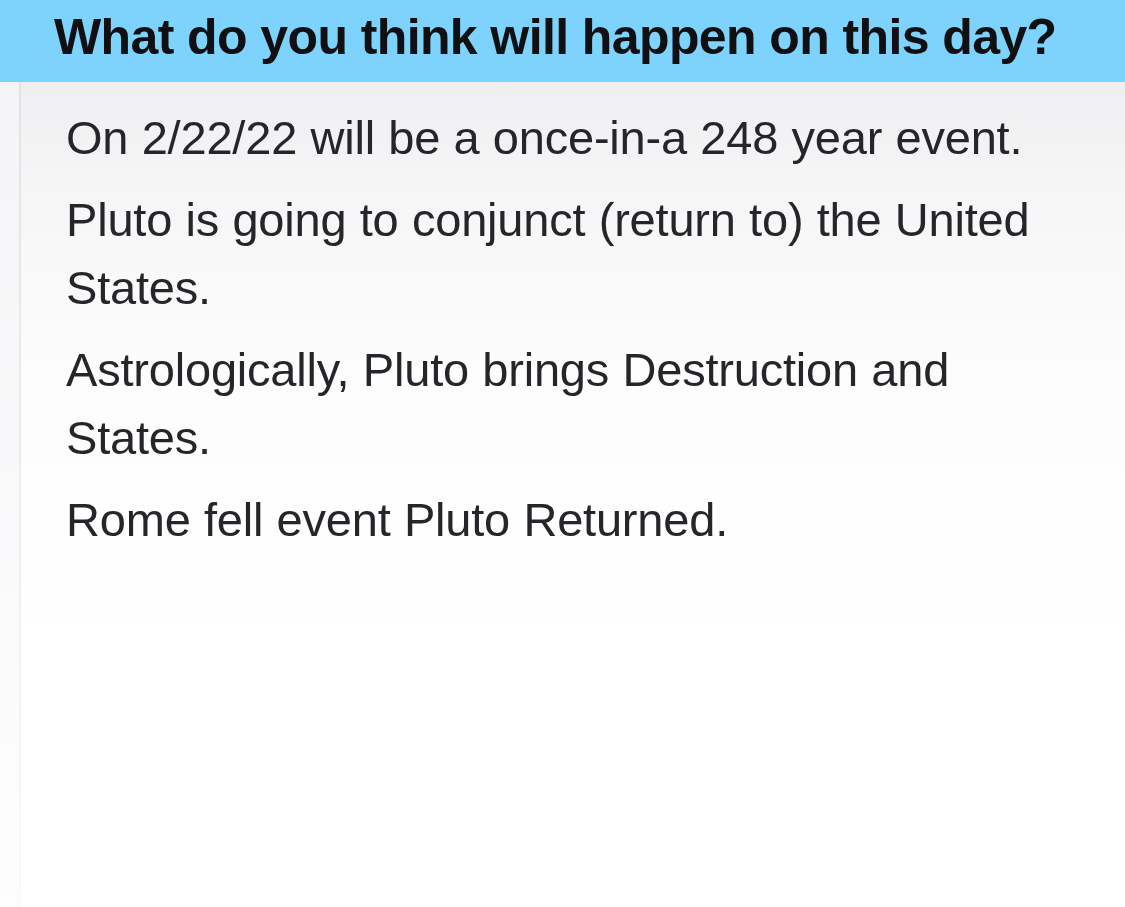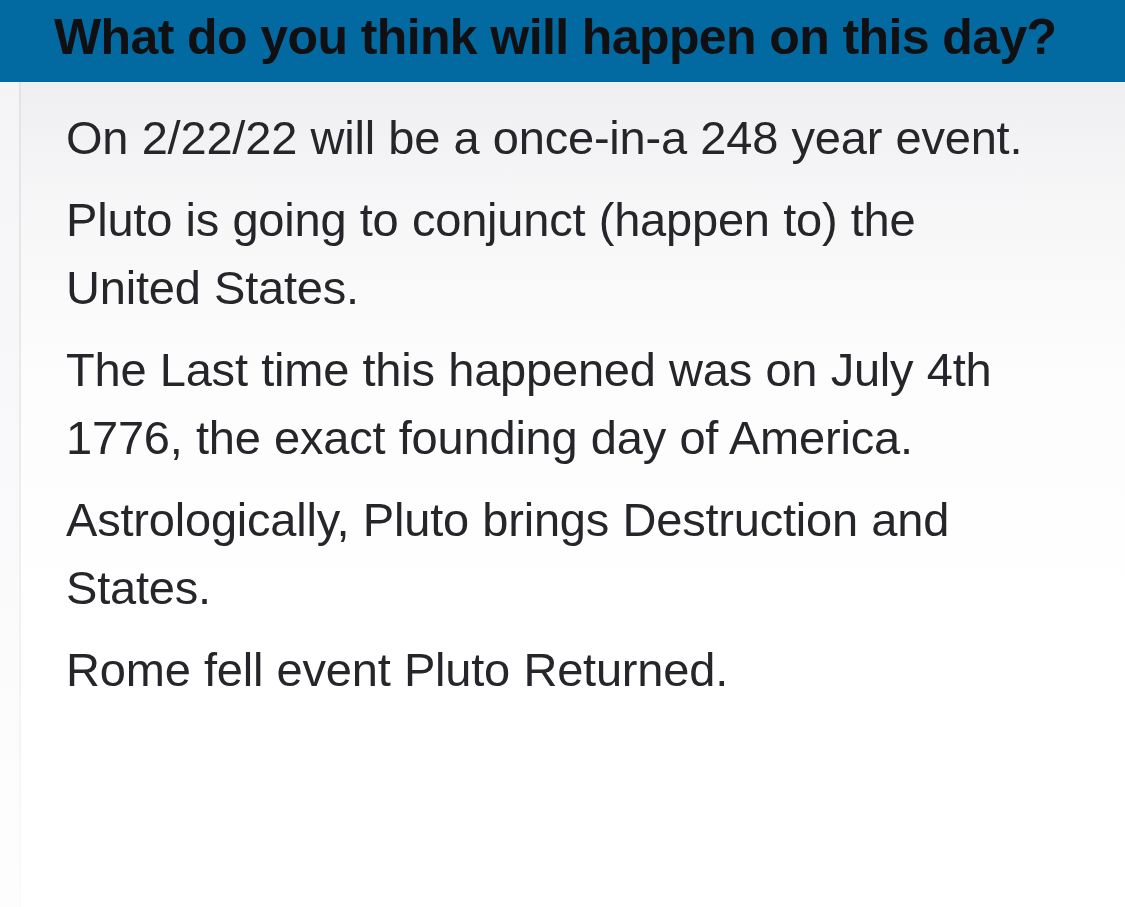--- a/index.html
+++ b/index.html
@@ -21,21 +21,21 @@
     background: #ffffff;
   }
 
   
   .header-bar {
     position: absolute;
     left: 0;
     top: 0;
     width: 1125px;
     height: 82px;
-    background: #0369a1;
+    background: #7dd3fc;
     box-sizing: border-box;
   }
 
   .header-title {
     position: absolute;
     left: 54px;
     top: 6px;
     font-size: 50px;
     line-height: 62px;
     font-weight: 700;
@@ -129,20 +129,19 @@
     <div class="header-title">What do you think will happen on this day?</div>
   </div>
 
   <div class="content-panel">
     <div class="panel-tint"></div>
     <div class="panel-left-gutter"></div>
     <div class="panel-left-rule"></div>
 
     <div class="post-body">
       <p class="post-paragraph">On 2/22/22 will be a once-in-a 248 year event.</p>
-      <p class="post-paragraph">Pluto is going to conjunct (happen to) the United States.</p>
-      <p class="post-paragraph">The Last time this happened was on July 4th 1776, the exact founding day of America.</p>
+      <p class="post-paragraph">Pluto is going to conjunct (return to) the United States.</p>
       <p class="post-paragraph">Astrologically, Pluto brings Destruction and States.</p>
       <p class="post-paragraph">Rome fell event Pluto Returned.</p>
     </div>
   </div>
 
 </div>
 
 </body></html>

